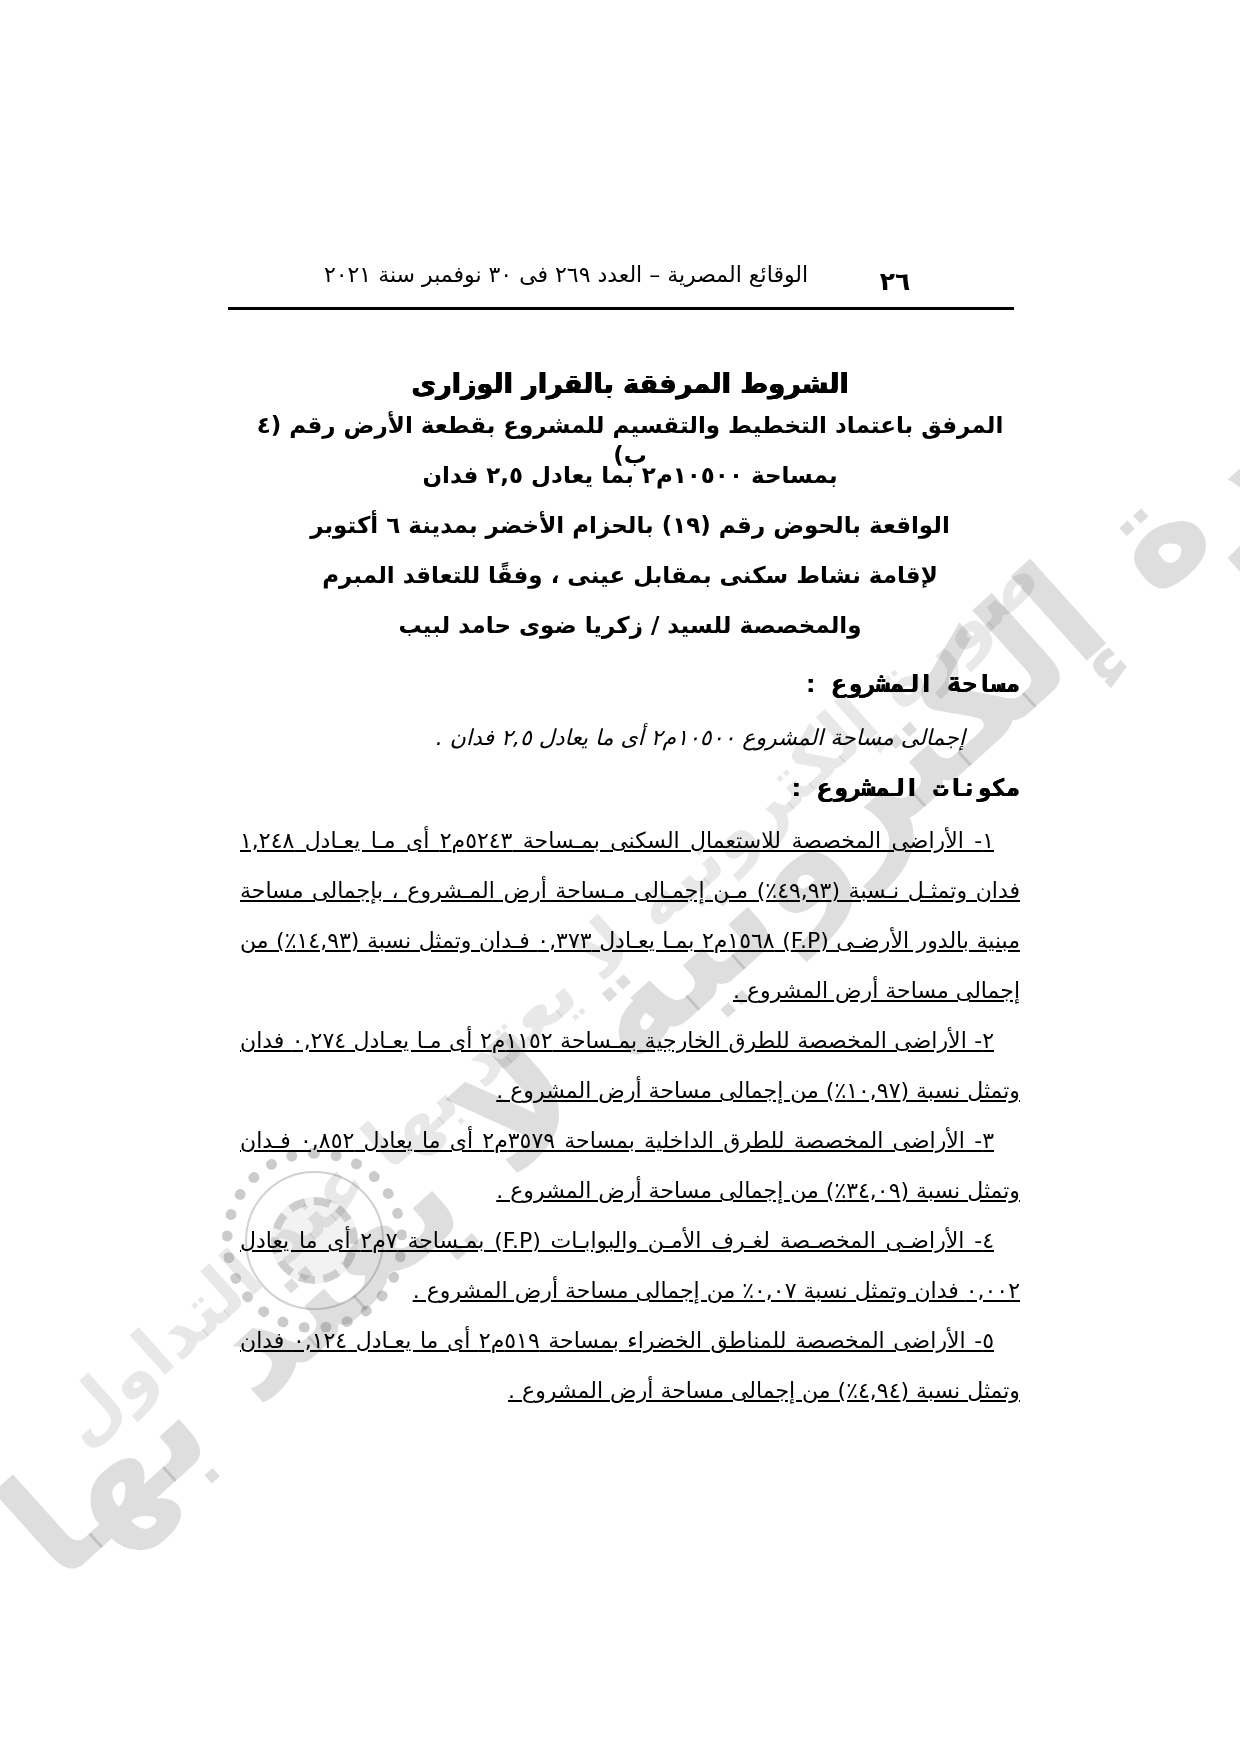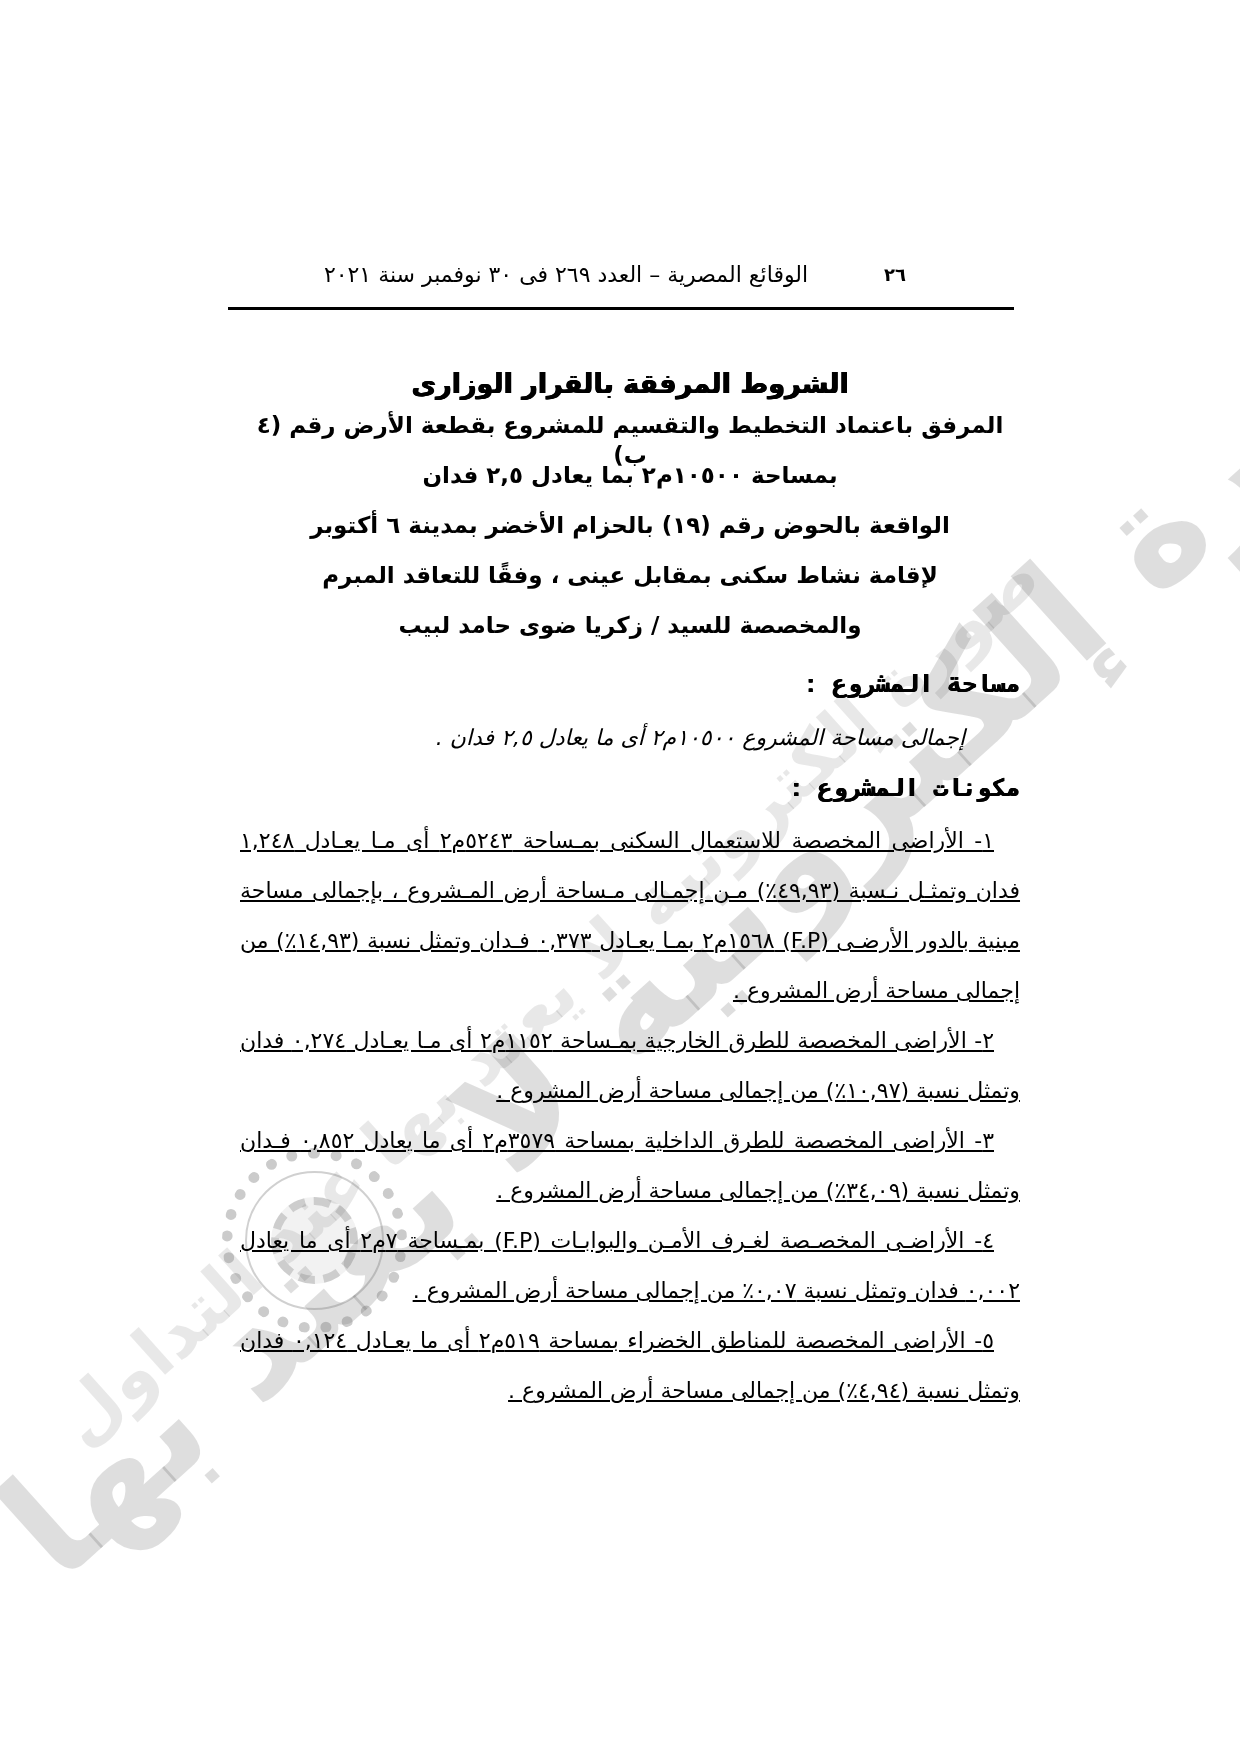--- a/index.html
+++ b/index.html
@@ -70,24 +70,24 @@
     width: 782px; height: 42px;
   }
   .gazette-line {
     position: absolute; top: 0; left: 0;
     width: 672px;
     text-align: center;
     font-size: 22px;
     line-height: 42px;
   }
   .page-number {
-    position: absolute; top: 0; left: 630px;
+    position: absolute; top: 7px; left: 630px;
     width: 70px;
     text-align: center;
-    font-size: 18px;
+    font-size: 25px;
     font-weight: bold;
     line-height: 42px;
   }
   .rule {
     position: absolute; top: 307px; left: 228px;
     width: 786px; height: 3px;
     background: #000;
   }
 
   .doc {

